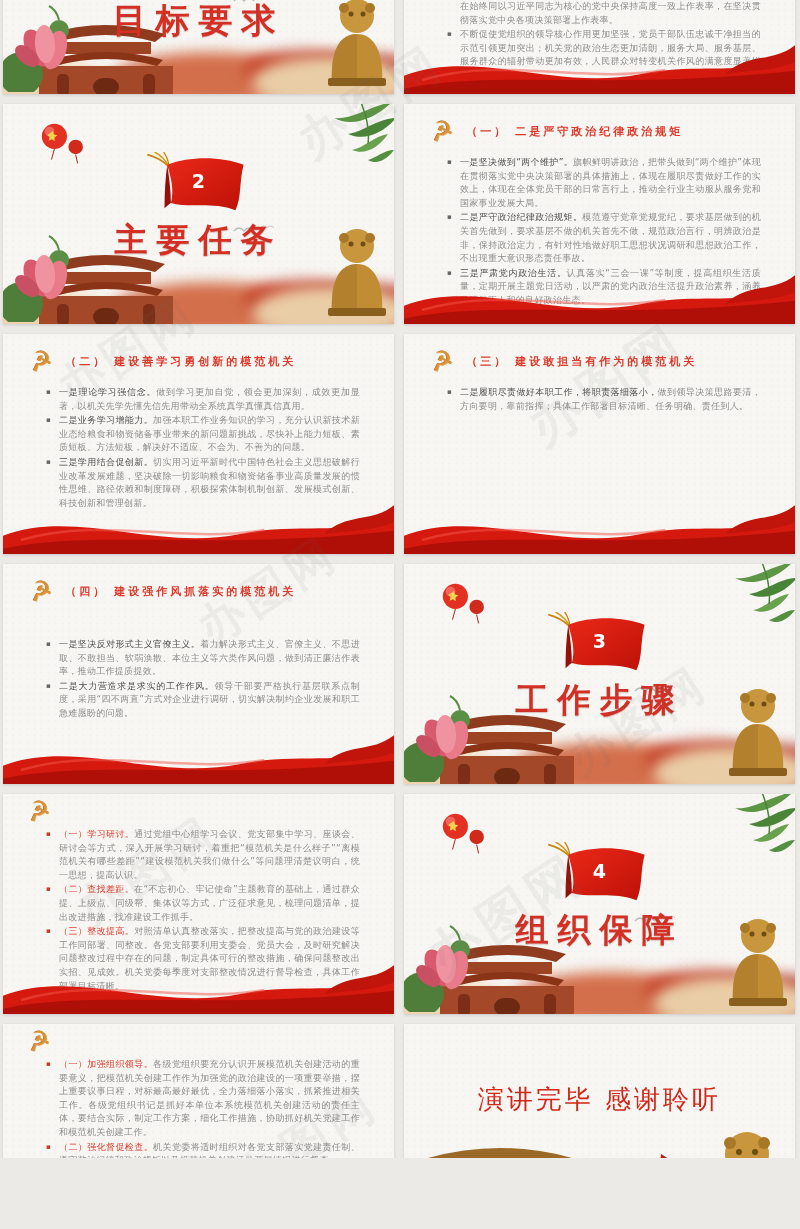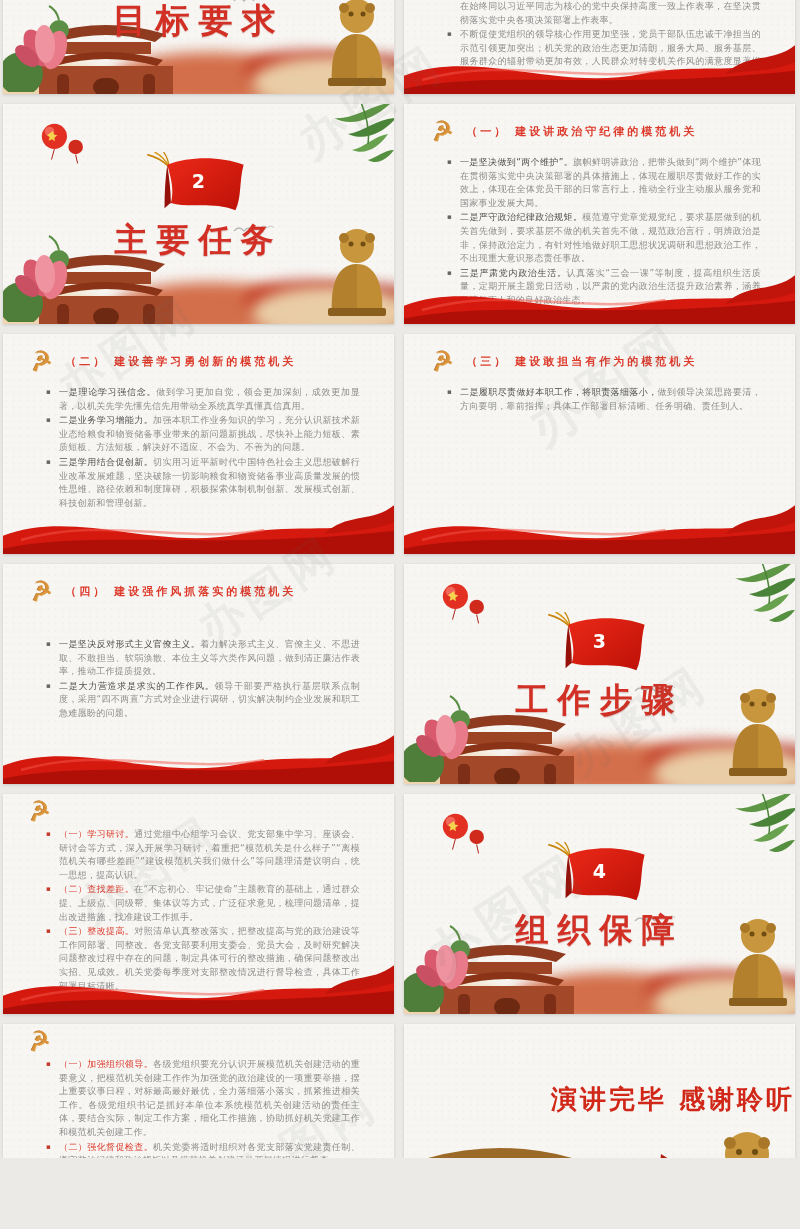--- a/index.html
+++ b/index.html
@@ -55,22 +55,22 @@
   .tiananmen { left:24px; bottom:-2px; width:158px; height:88px; z-index:1; }
   .lion { right:4px; bottom:8px; width:66px; height:92px; z-index:2; }
   .cloud { position:absolute; border-radius:50%; filter:blur(7px); }
   .c1 { left:108px; bottom:-12px; width:200px; height:54px; background:#cf5d34; opacity:0.88; }
   .c2 { left:280px; bottom:-8px; width:160px; height:48px; background:#b33222; opacity:0.92; }
   .c3 { left:-22px; bottom:-16px; width:130px; height:48px; background:#eed4ae; }
   .c4 { right:-18px; bottom:-16px; width:160px; height:54px; background:#e9cda6; }
   .c5 { right:30px; bottom:4px; width:120px; height:40px; background:#c23a25; opacity:0.85; }
 
   
-  .ftitle { position:absolute; left:0; right:0; top:58px; text-align:right;
-            font-size:26px; font-weight:bold; color:#d02718; letter-spacing:3px; z-index:4; }
+  .ftitle { position:absolute; left:0; right:0; top:58px; text-align:center;
+            font-size:26px; font-weight:normal; color:#d02718; letter-spacing:3px; z-index:4; }
   .finfo { position:absolute; left:0; right:0; top:136px; display:flex; justify-content:center;
            gap:36px; z-index:4; }
   .ig { display:flex; align-items:center; gap:6px; font-size:10px; color:#3a3a3a; }
   .ic { width:14px; height:14px; border-radius:50%; background:#b01f12; display:inline-flex;
         align-items:center; justify-content:center; }
   .ic svg { width:8px; height:8px; }
   .fwall { left:0; right:0; bottom:0; height:90px;
            background:linear-gradient(to top, rgba(222,196,150,0.75), rgba(222,196,150,0)); }
   .fgate { left:6px; bottom:14px; width:180px; height:96px; z-index:2; }
   .fgw { left:160px; bottom:24px; width:250px; height:60px; opacity:0.9; z-index:1; }
@@ -239,21 +239,21 @@
       <path d="M8,90 C6,56 16,40 33,40 L33,90 Z" fill="#a87828" opacity="0.55"></path>
       <rect x="4" y="84" width="58" height="8" rx="2" fill="#8a5f1e"></rect>
     </svg>
   </div>
 </div>
     </div>
 
     <div class="slide content">
       <div class="chead">
         <span class="emblem">☭</span>
-        <h3 class="ctitle">（一） 建设讲政治守纪律的模范机关</h3>
+        <h3 class="ctitle">（一） 二是严守政治纪律政治规矩</h3>
       </div>
       <ul class="bullets">
         <li class="b"><span class="lead">一是坚决做到“两个维护”。</span><span class="bbody">旗帜鲜明讲政治，把带头做到“两个维护”体现在贯彻落实党中央决策部署的具体措施上，体现在履职尽责做好工作的实效上，体现在全体党员干部的日常言行上，推动全行业主动服从服务党和国家事业发展大局。</span></li>
         <li class="b"><span class="lead">二是严守政治纪律政治规矩。</span><span class="bbody">模范遵守党章党规党纪，要求基层做到的机关首先做到，要求基层不做的机关首先不做，规范政治言行，明辨政治是非，保持政治定力，有针对性地做好职工思想状况调研和思想政治工作，不出现重大意识形态责任事故。</span></li>
         <li class="b"><span class="lead">三是严肃党内政治生活。</span><span class="bbody">认真落实“三会一课”等制度，提高组织生活质量，定期开展主题党日活动，以严肃的党内政治生活提升政治素养，涵养风清气正人和的良好政治生态。</span></li>
         <li class="b"><span class="lead"></span><span class="bbody">要严格落实全面从严治党主体责任清单，党组织书记履行第一责任人职责，班子其他成员履行“一岗双责”，各部门密切配合，形成党建工作合力。加强党建工作调研指导和自我检视，落实党组织书记抓党建工作述职评议考核办法，深化结果应用。</span></li>
       </ul>
       <div class="ribbon-slot">
   <svg viewBox="0 0 392 56" preserveAspectRatio="none">
     <path d="M-6,40 C70,8 150,54 238,36 C300,23 348,42 398,12 L398,60 L-6,60 Z" fill="#d6190f"></path>

